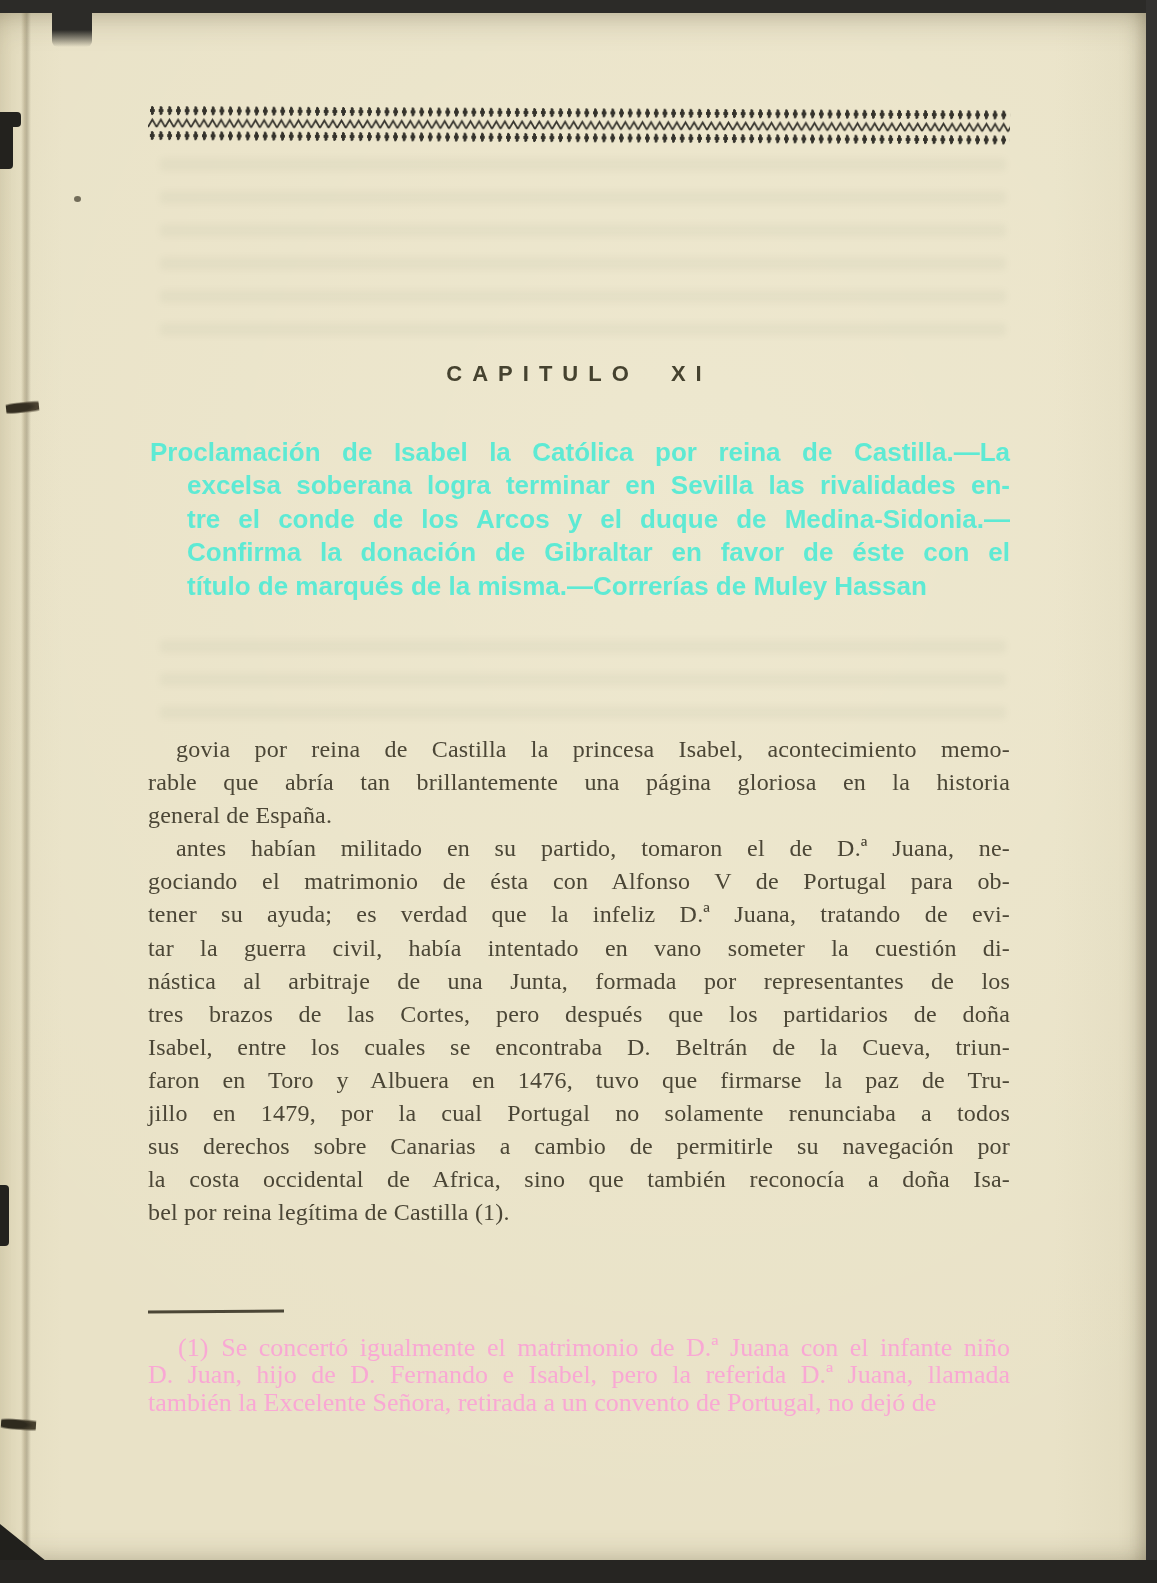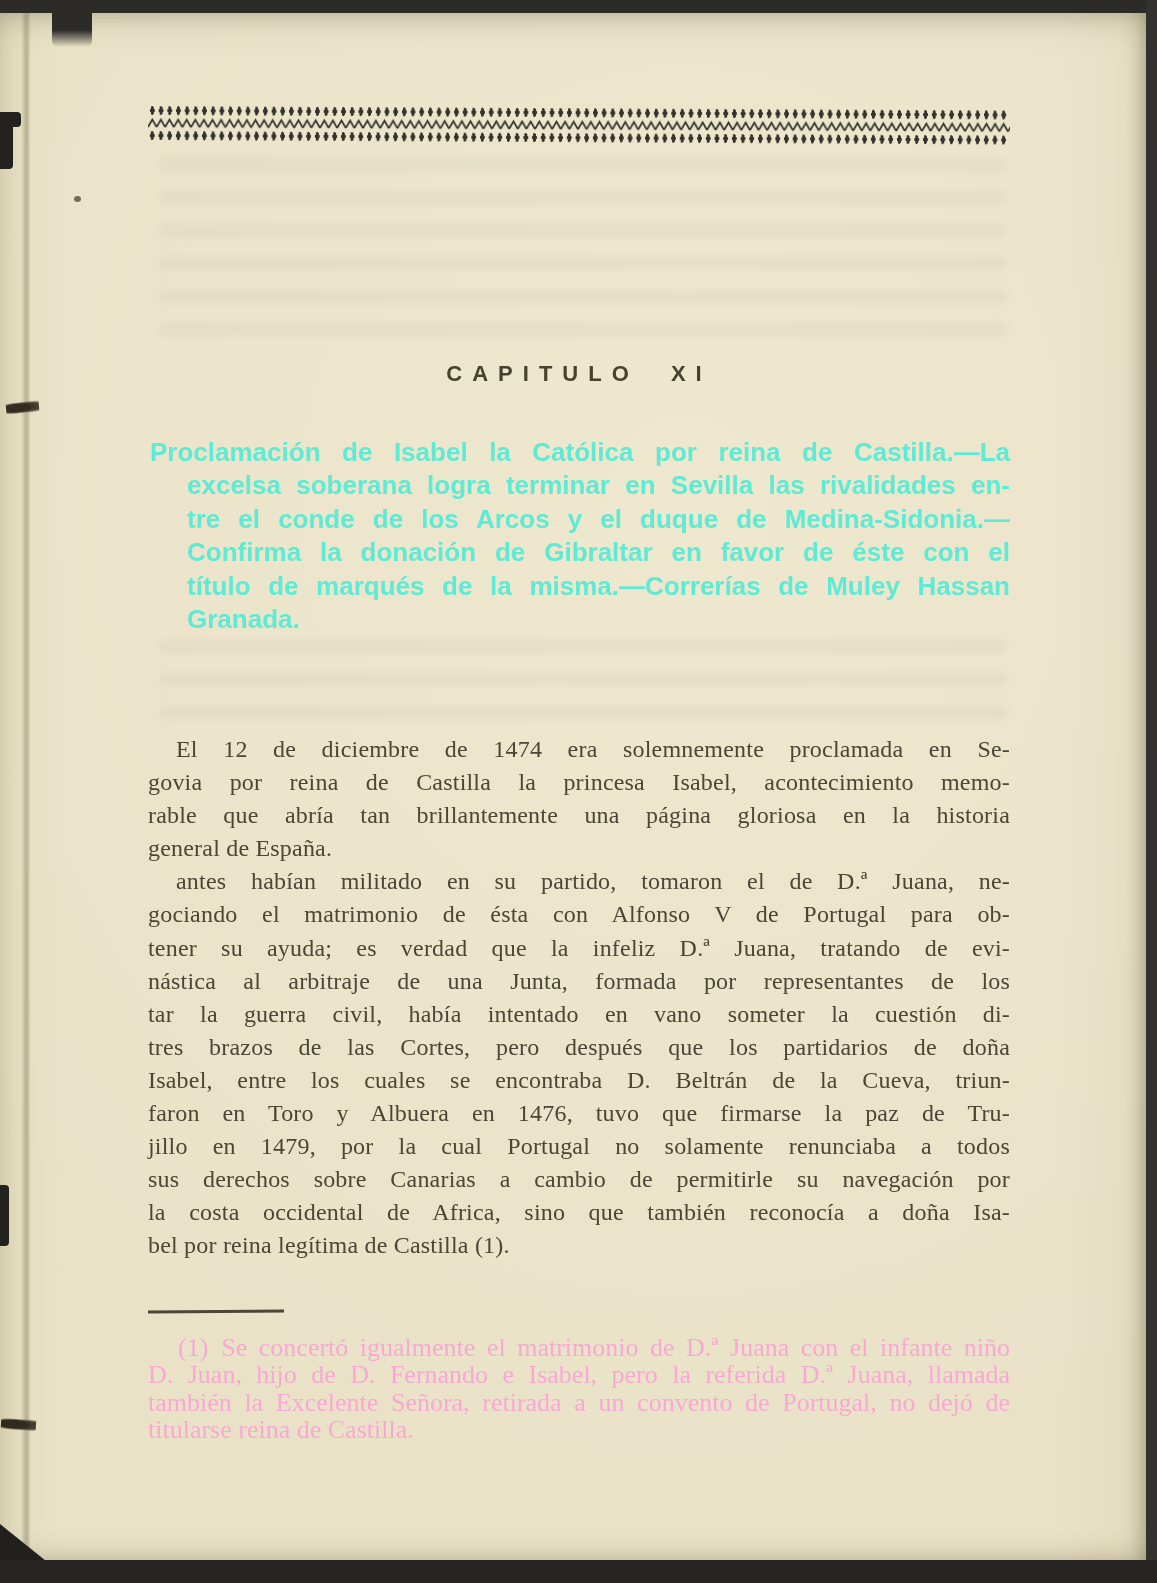--- a/index.html
+++ b/index.html
@@ -127,50 +127,47 @@
 </div>
 
 <div class="abs heading">CAPITULO XI</div>
 
 <div class="abs summary">
     <div class="tline">Proclamación de Isabel la Católica por reina de Castilla.—La</div>
     <div class="tline">excelsa soberana logra terminar en Sevilla las rivalidades en-</div>
     <div class="tline">tre el conde de los Arcos y el duque de Medina-Sidonia.—</div>
     <div class="tline">Confirma la donación de Gibraltar en favor de éste con el</div>
     <div class="tline">título de marqués de la misma.—Correrías de Muley Hassan</div>
-    <div class="tline">Granada.</div>
   </div>
 
 <div class="abs bodycol">
   <div class="para">
-      <div class="tline">El 12 de diciembre de 1474 era solemnemente proclamada en Se-</div>
       <div class="tline">govia por reina de Castilla la princesa Isabel, acontecimiento memo-</div>
       <div class="tline">rable que abría tan brillantemente una página gloriosa en la historia</div>
       <div class="tline">general de España.</div>
     </div>
   <div class="para">
       <div class="tline">antes habían militado en su partido, tomaron el de D.ª Juana, ne-</div>
       <div class="tline">gociando el matrimonio de ésta con Alfonso V de Portugal para ob-</div>
       <div class="tline">tener su ayuda; es verdad que la infeliz D.ª Juana, tratando de evi-</div>
+      <div class="tline">tar la guerra civil, había intentado en vano someter la cuestión di-</div>
       <div class="tline">nástica al arbitraje de una Junta, formada por representantes de los</div>
-      <div class="tline">tar la guerra civil, había intentado en vano someter la cuestión di-</div>
       <div class="tline">tres brazos de las Cortes, pero después que los partidarios de doña</div>
       <div class="tline">Isabel, entre los cuales se encontraba D. Beltrán de la Cueva, triun-</div>
       <div class="tline">faron en Toro y Albuera en 1476, tuvo que firmarse la paz de Tru-</div>
       <div class="tline">jillo en 1479, por la cual Portugal no solamente renunciaba a todos</div>
       <div class="tline">sus derechos sobre Canarias a cambio de permitirle su navegación por</div>
       <div class="tline">la costa occidental de Africa, sino que también reconocía a doña Isa-</div>
       <div class="tline">bel por reina legítima de Castilla (1).</div>
     </div>
 </div>
 
 <div class="abs footnote-rule"></div>
 <div class="abs footnote">
     <div class="tline">(1) Se concertó igualmente el matrimonio de D.ª Juana con el infante niño</div>
     <div class="tline">D. Juan, hijo de D. Fernando e Isabel, pero la referida D.ª Juana, llamada</div>
     <div class="tline"><span>también la </span><span style="">Excelente Señora,</span><span> retirada a un convento de Portugal, no dejó de</span></div>
-    <div class="tline">titularse reina de Castilla.</div>
   </div>
 
 <div class="abs frame-top"></div>
 <div class="abs frame-right"></div>
 <div class="abs frame-bottom"></div>
 <div class="abs frame-notch"></div>
 
 </body></html>

